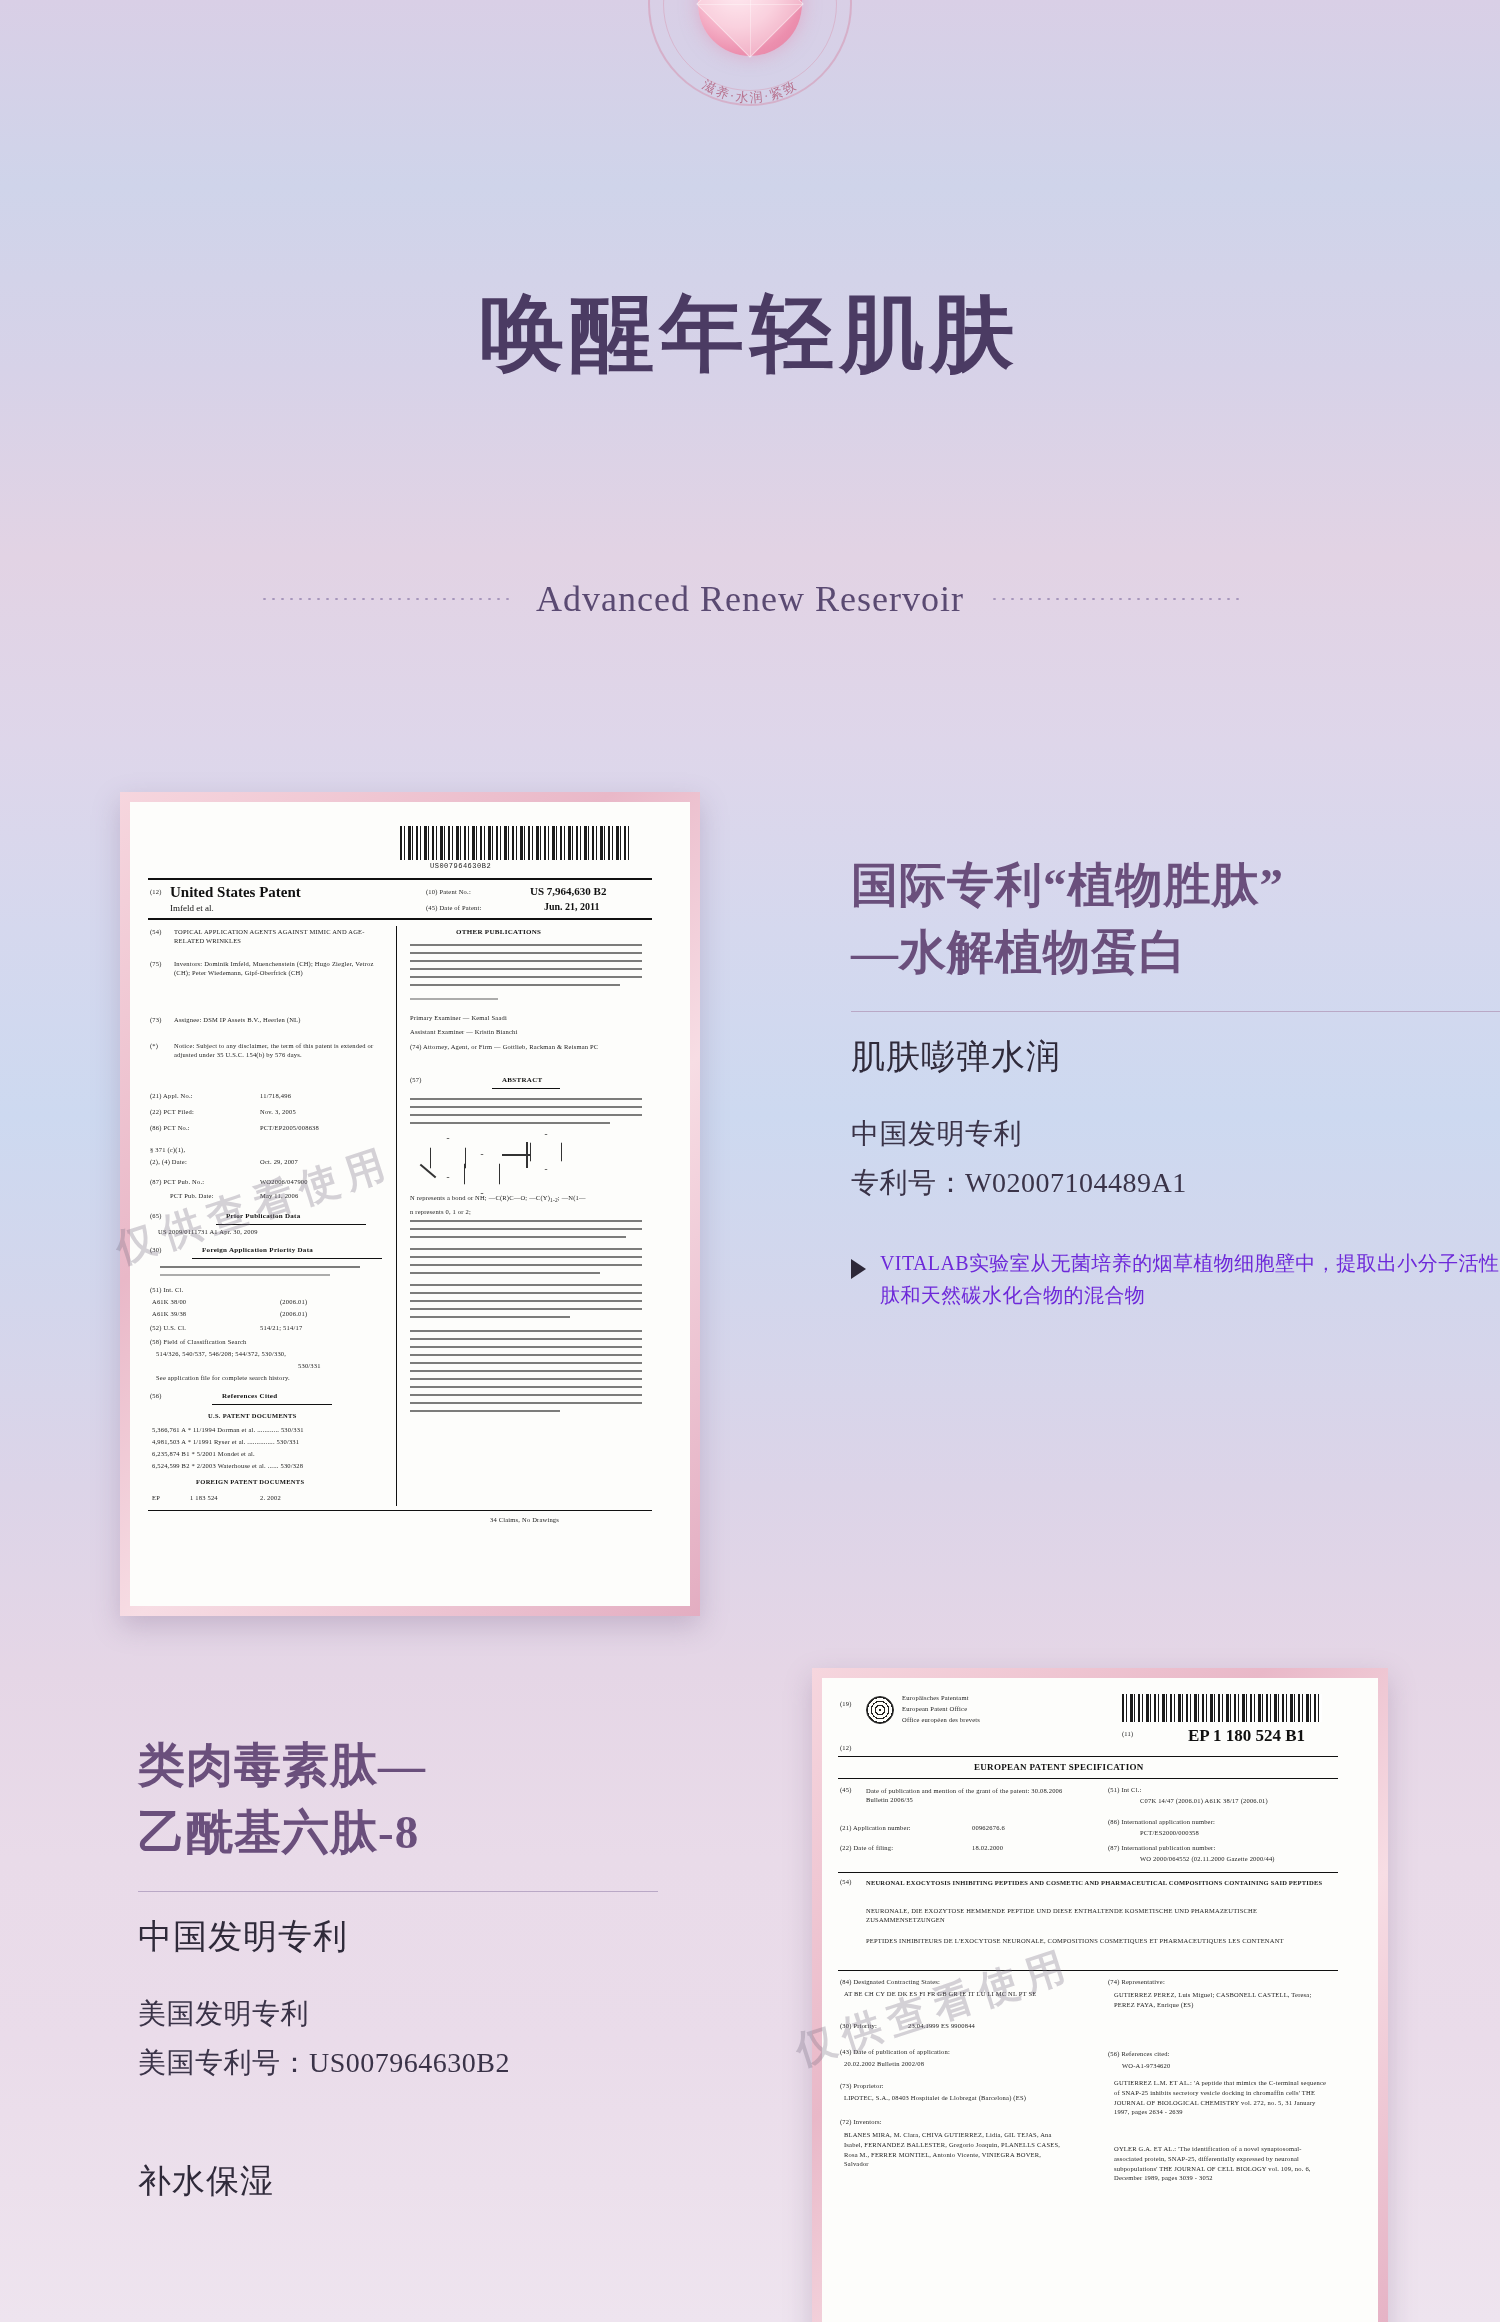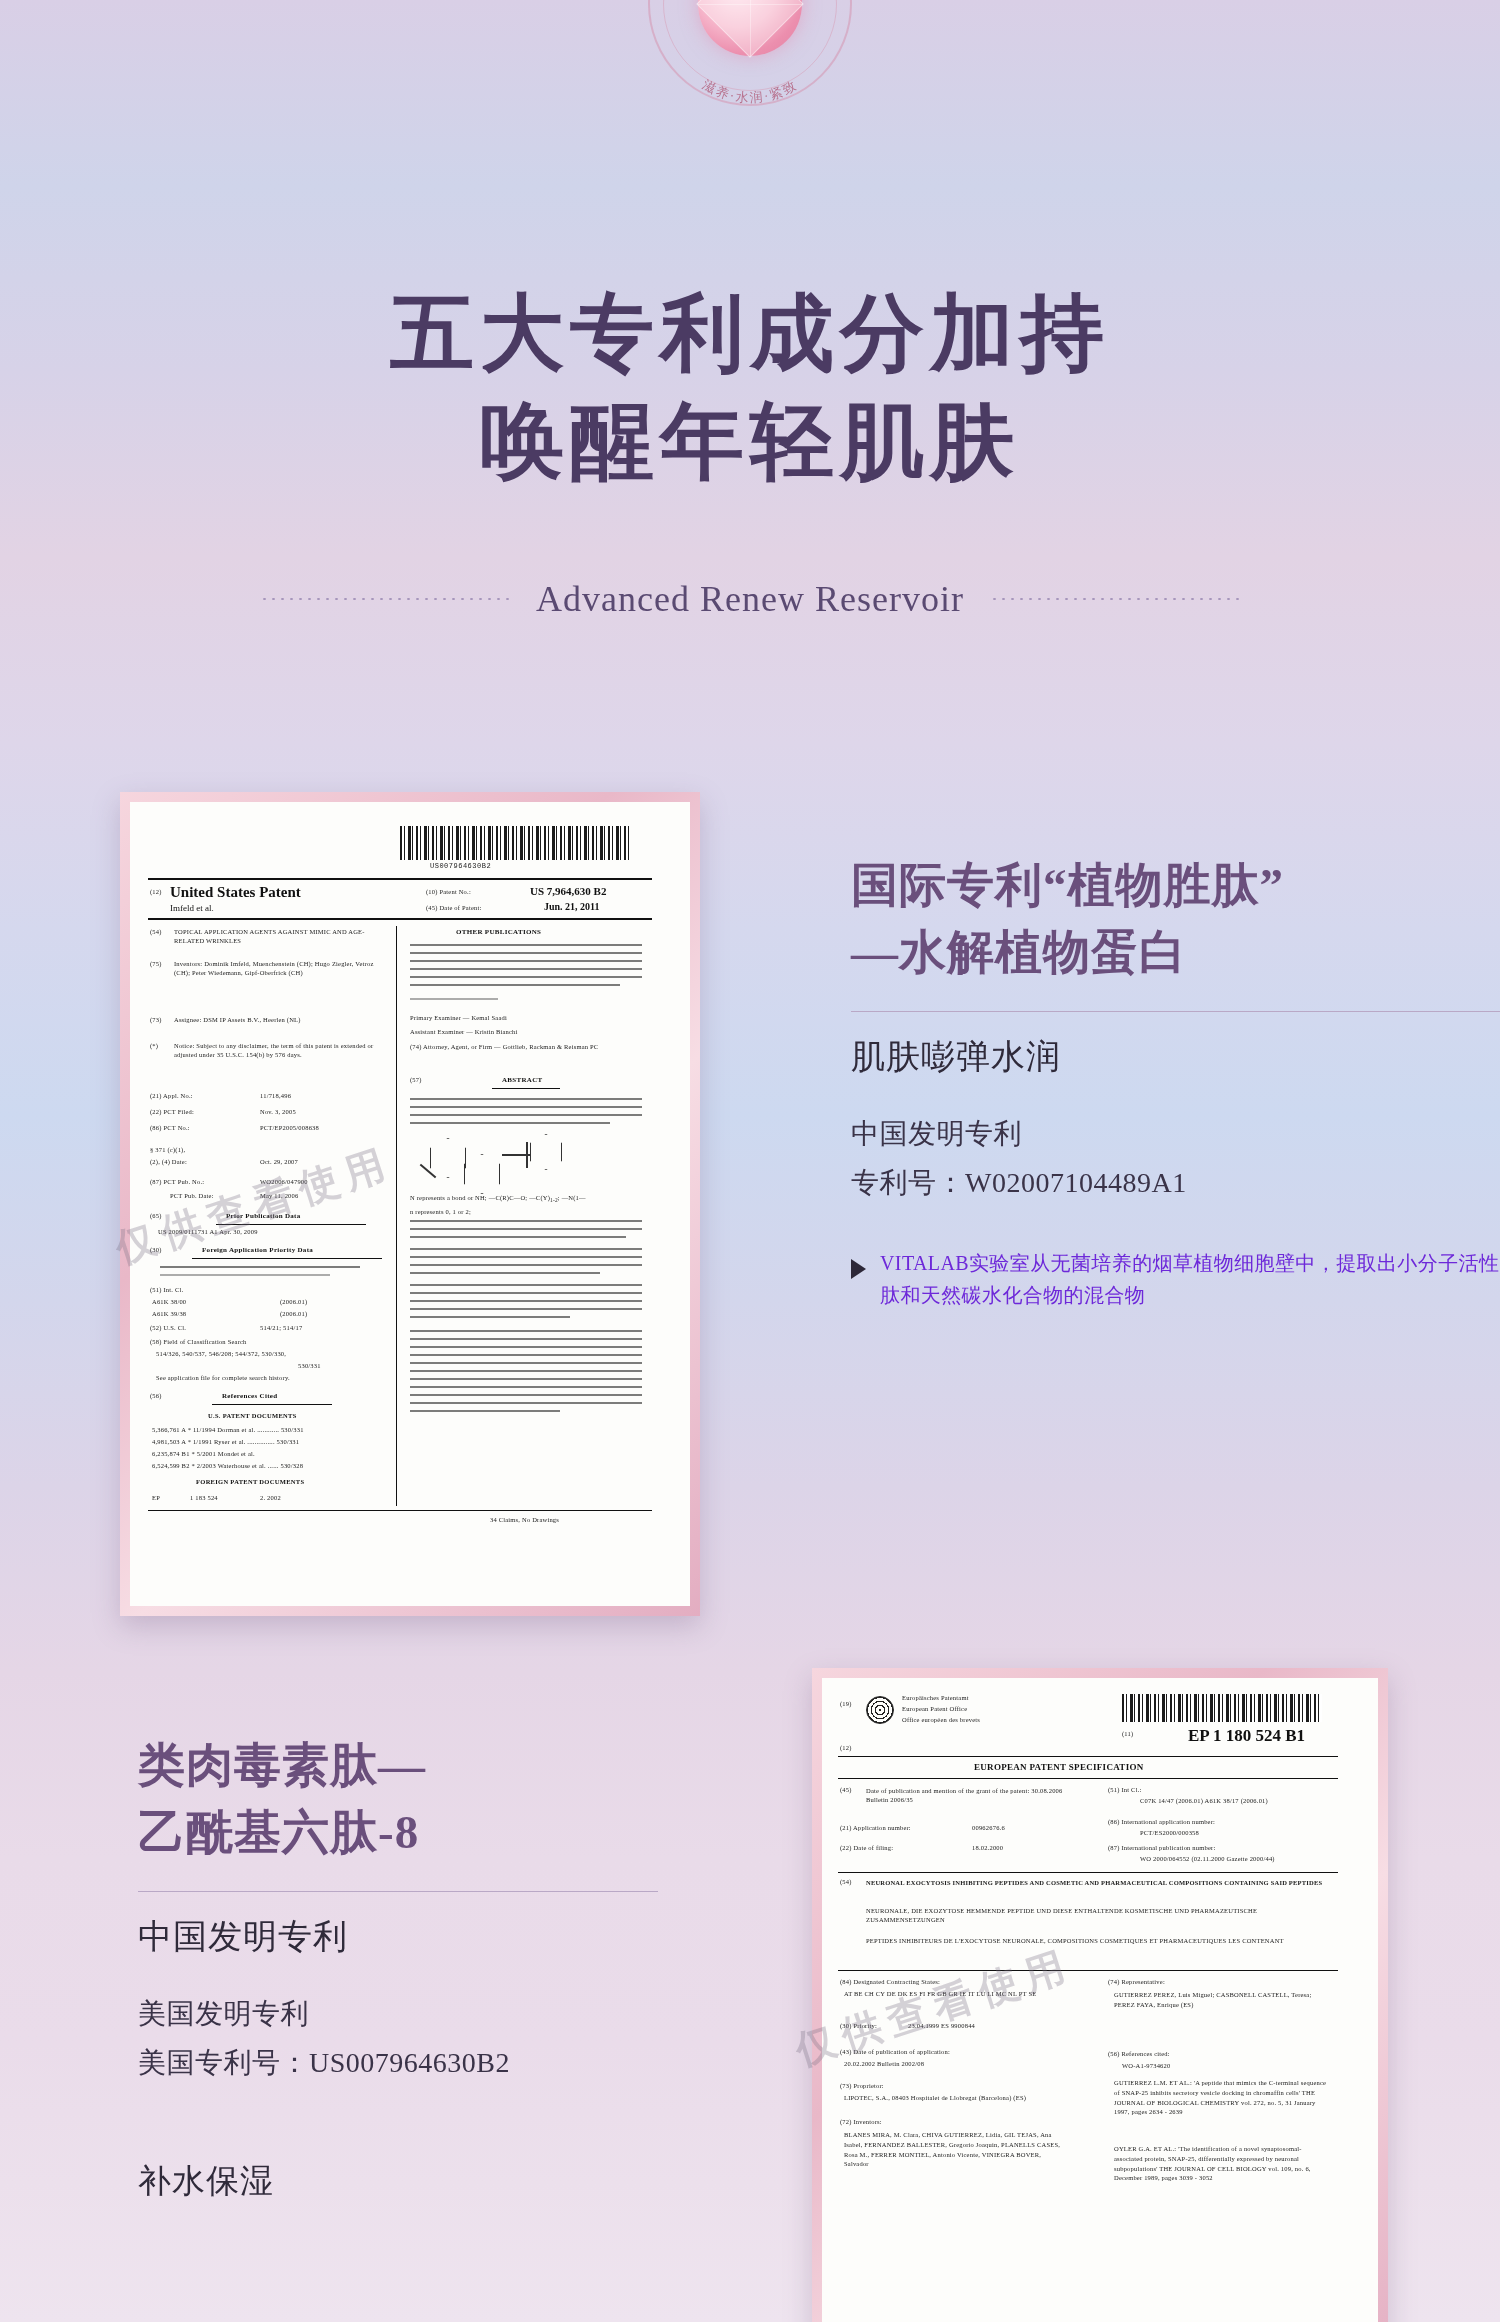--- a/index.html
+++ b/index.html
@@ -335,21 +335,20 @@
     <defs>
       <path id="arcpath" d="M 24,112 A 86,86 0 0 0 196,112"></path>
     </defs>
     <text>
       <textPath href="#arcpath" startOffset="50%" text-anchor="middle">滋养·水润·紧致</textPath>
     </text>
   </svg>
 </div>
 
 <div class="headline">
-  <div class="line1">五大专利成分加持</div>
   <div class="line2">唤醒年轻肌肤</div>
 </div>
 
 <div class="subline-wrap">
   <div class="dot-rule"></div>
   <div class="subline">Advanced Renew Reservoir</div>
   <div class="dot-rule"></div>
 </div>
 
 <div class="patent-frame patent-1">

